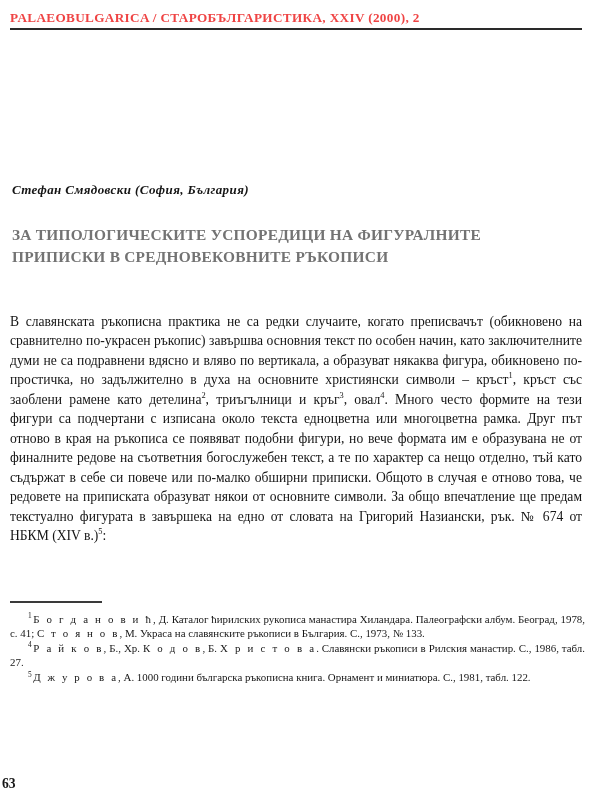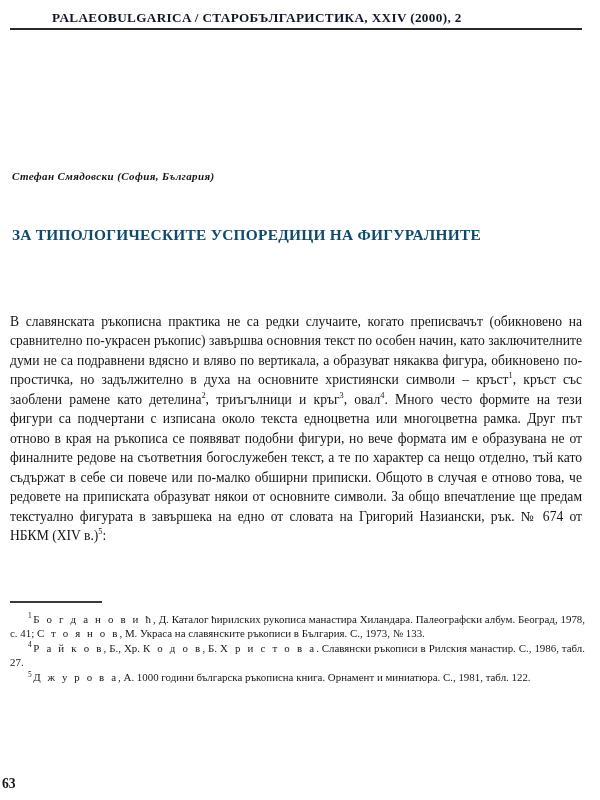--- a/index.html
+++ b/index.html
@@ -28,54 +28,53 @@
     position: absolute;
     left: 10px;
     top: 10px;
     width: 572px;
   }
   .running-header-text {
     font-family: "Liberation Serif", "DejaVu Serif", serif;
     font-size: 13.2px;
     font-weight: bold;
     letter-spacing: 0.35px;
-    color: #0f172a;
+    color: #ef4444;
     white-space: nowrap;
-    margin-left: 42px;
   }
   .header-rule {
     margin-top: 2px;
     height: 2px;
     background: #2a2a2a;
     width: 572px;
   }
 
   
   .byline {
     position: absolute;
     left: 12px;
-    top: 170px;
-    font-size: 11px;
+    top: 182px;
+    font-size: 13px;
     font-style: italic;
     font-weight: bold;
     letter-spacing: 0.4px;
     color: #151515;
   }
 
   
   .article-title {
     position: absolute;
     left: 12px;
     top: 214px;
     width: 545px;
     font-size: 15.4px;
     font-weight: bold;
     line-height: 22px;
     letter-spacing: 0.25px;
-    color: #0c4a6e;
+    color: #737373;
   }
   .article-title .tline {
     display: block;
     white-space: nowrap;
   }
 
   
   .body-text {
     position: absolute;
     left: 10px;
@@ -145,20 +144,21 @@
 
   <div class="running-header">
     <div class="running-header-text">PALAEOBULGARICA / СТАРОБЪЛГАРИСТИКА, XXIV (2000), 2</div>
     <div class="header-rule"></div>
   </div>
 
   <div class="byline">Стефан Смядовски (София, България)</div>
 
   <h1 class="article-title">
     <span class="tline">ЗА ТИПОЛОГИЧЕСКИТЕ УСПОРЕДИЦИ НА ФИГУРАЛНИТЕ</span>
+    <span class="tline">ПРИПИСКИ В СРЕДНОВЕКОВНИТЕ РЪКОПИСИ</span>
   </h1>
 
   <div class="body-text">
     <span>В славянската ръкописна практика не са редки случаите, когато преписвачът (обикновено на сравнително по-украсен ръкопис) завършва основния текст по особен начин, като заключителните думи не са подравнени вдясно и вляво по вертикала, а образуват някаква фигура, обикновено по-простичка, но задължително в духа на основните християнски символи – кръст</span><sup>1</sup><span>, кръст със заоблени рамене като детелина</span><sup>2</sup><span>, триъгълници и кръг</span><sup>3</sup><span>, овал</span><sup>4</sup><span>. Много често формите на тези фигури са подчертани с изписана около текста едноцветна или многоцветна рамка. Друг път отново в края на ръкописа се появяват подобни фигури, но вече формата им е образувана не от финалните редове на съответния богослужебен текст, а те по характер са нещо отделно, тъй като съдържат в себе си повече или по-малко обширни приписки. Общото в случая е отново това, че редовете на приписката образуват някои от основните символи. За общо впечатление ще предам текстуално фигурата в завършека на едно от словата на Григорий Назиански, рък. № 674 от НБКМ (XIV в.)</span><sup>5</sup><span>:</span>
   </div>
 
   <div class="footnote-rule"></div>
 
   <div class="footnotes">
 

